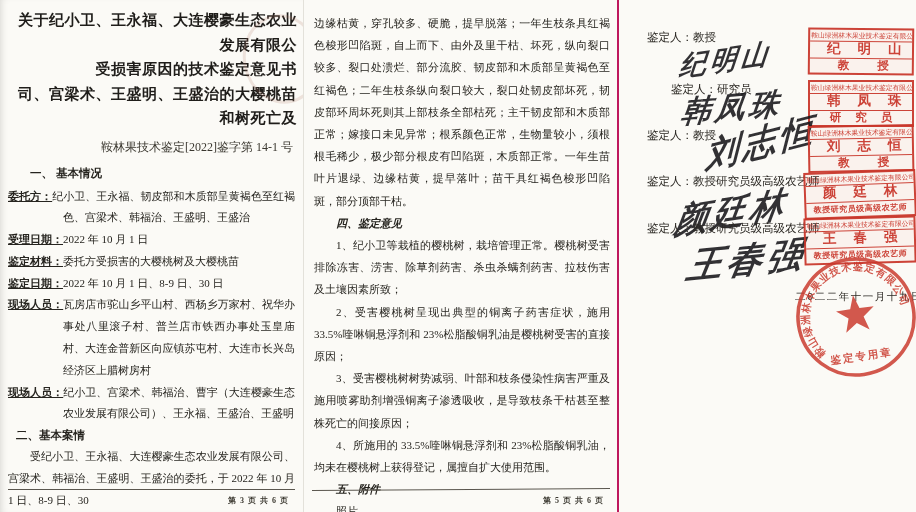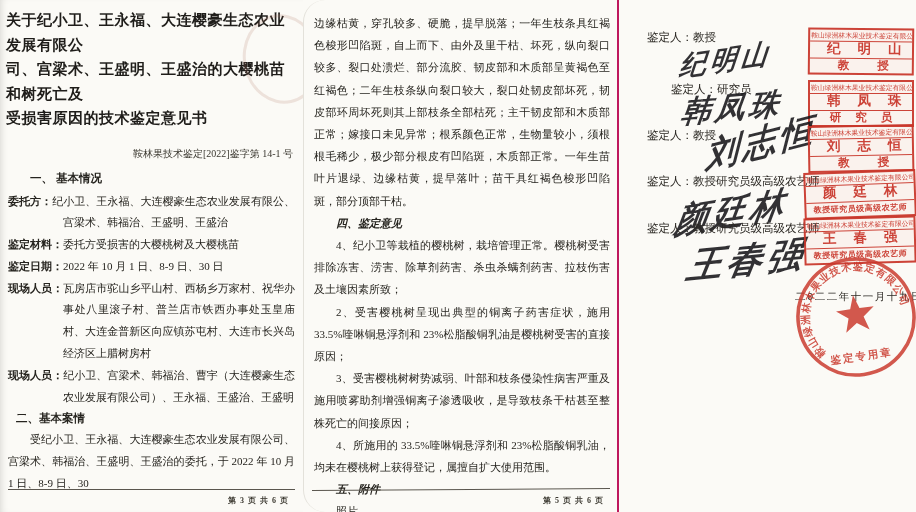--- a/index.html
+++ b/index.html
@@ -1,29 +1,29 @@
 <!DOCTYPE html>
 <html><head>
 <meta charset="utf-8">
 <style>
   html,body{margin:0;padding:0;}
   body{background:#e9e8e4;font-family:"Liberation Serif","DejaVu Serif",serif;}
   .scan{position:relative;width:916px;height:512px;background:#fbfaf6;overflow:hidden;color:#26241f;}
   .page{position:absolute;top:0;height:512px;background:#fbfaf6;}
   #page1{left:0;width:303px;box-shadow:inset 6px 0 8px -6px rgba(0,0,0,.18);}
-  #page2{left:303px;width:314px;border-left:1px solid #e3e1da;border-radius:22px;}
+  #page2{left:303px;width:314px;border-left:1px solid #e3e1da;}
   #page3{left:617px;width:299px;border-left:2px solid #be185d;font-family:Liberation Mono, monospace;}
   
-  .title{margin:8px 6px 0 6px;text-align:left;font-weight:bold;font-size:15px;line-height:24.5px;letter-spacing:.5px;color:#1f1d1a;}
-  .docnum{margin:16px 10px 0 0;text-align:right;font-size:10px;color:#3a372f;padding-left:37px;}
+  .title{margin:8px 6px 0 6px;text-align:right;font-weight:bold;font-size:15px;line-height:24.5px;letter-spacing:.5px;color:#1f1d1a;}
+  .docnum{margin:8px 10px 0 0;text-align:right;font-size:12px;color:#3a372f;padding-left:37px;}
   .sect{margin:7px 8px 0 8px;font-size:11.5px;font-weight:bold;text-indent:22px;line-height:21px;}
   .fields{margin:2px 8px 0 8px;font-size:11px;}
   .field{line-height:21.8px;text-align:justify;padding-left:55px;text-indent:-55px;}
   .field.wide{padding-left:78px;text-indent:-78px;}
-  .flabel{font-weight:bold;}
+  .flabel{font-weight:bold;text-decoration:underline;}
   .para{margin:0 8px;font-size:11px;line-height:21.8px;text-align:justify;text-indent:22px;}
   .pagefoot-rule{position:absolute;left:8px;right:8px;bottom:22px;border-top:1.5px solid #5a564e;}
   .pagefoot{position:absolute;right:14px;bottom:6px;font-size:8px;font-weight:bold;color:#3a372f;letter-spacing:1px;}
   .ghost-seal{position:absolute;left:243px;top:14px;width:72px;height:84px;border:3px solid rgba(175,115,100,.18);border-radius:50%;transform:rotate(-12deg);pointer-events:none;}
   
   .p2body{margin:12px 8px 0 10px;font-size:11px;line-height:22.2px;text-align:justify;}
   .p2body .cont{text-indent:0;}
   .p2body .ind{text-indent:22px;}
   .p2head{font-weight:bold;text-indent:22px;font-style:italic;}
   #page2 .pagefoot-rule{transform:rotate(-.4deg);}
@@ -42,28 +42,31 @@
 </style>
 </head>
 <body>
 
 <div class="scan">
 
   <div class="page" id="page1">
     <div class="ghost-seal"></div>
     <div class="title">
       <div>关于纪小卫、王永福、大连樱豪生态农业发展有限公</div>
+      <div>受损害原因的技术鉴定意见书</div>
       <div>司、宫梁术、王盛明、王盛治的大樱桃苗和树死亡及</div>
-      <div>受损害原因的技术鉴定意见书</div>
     </div>
     <div class="docnum">鞍林果技术鉴定[2022]鉴字第 14-1 号</div>
     <div class="sect">一、 基本情况</div>
     <div class="fields">
       <div class="field">
-        <span class="flabel">委托方：</span><span>纪小卫、王永福、大连樱豪生态农业发展有限公、宫梁术、韩福治、王盛明、王盛治</span>
+        <span class="flabel">委托方：</span><span>纪小卫、王永福、韧皮部和木质部呈黄褐色至红褐色、宫梁术、韩福治、王盛明、王盛治</span>
+      </div>
+      <div class="field">
+        <span class="flabel">受理日期：</span><span>2022 年 10 月 1 日</span>
       </div>
       <div class="field">
         <span class="flabel">鉴定材料：</span><span>委托方受损害的大樱桃树及大樱桃苗</span>
       </div>
       <div class="field">
         <span class="flabel">鉴定日期：</span><span>2022 年 10 月 1 日、8-9 日、30 日</span>
       </div>
       <div class="field">
         <span class="flabel">现场人员：</span><span>瓦房店市驼山乡平山村、西杨乡万家村、祝华办事处八里滚子村、普兰店市铁西办事处玉皇庙村、大连金普新区向应镇苏屯村、大连市长兴岛经济区上腊树房村</span>
       </div>
@@ -74,21 +77,21 @@
     <div class="sect" style="margin-top:0;text-indent:0;padding-left:8px;">二、基本案情</div>
     <div class="para">受纪小卫、王永福、大连樱豪生态农业发展有限公司、宫梁术、韩福治、王盛明、王盛治的委托，于 2022 年 10 月 1 日、8-9 日、30</div>
     <div class="pagefoot-rule"></div>
     <div class="pagefoot">第 3 页 共 6 页</div>
   </div>
 
   <div class="page" id="page2">
     <div class="p2body">
       <div class="cont">边缘枯黄，穿孔较多、硬脆，提早脱落；一年生枝条具红褐色梭形凹陷斑，自上而下、由外及里干枯、坏死，纵向裂口较多、裂口处溃烂、部分流胶、韧皮部和木质部呈黄褐色至红褐色；二年生枝条纵向裂口较大，裂口处韧皮部坏死，韧皮部环周坏死则其上部枝条全部枯死；主干韧皮部和木质部正常；嫁接口未见异常；根系颜色正常，生物量较小，须根根毛稀少，极少部分根皮有凹陷斑，木质部正常。一年生苗叶片退绿、边缘枯黄，提早落叶；苗干具红褐色梭形凹陷斑，部分顶部干枯。</div>
       <div class="p2head">四、鉴定意见</div>
-      <div class="ind">4、纪小卫等栽植的樱桃树，栽培管理正常。樱桃树受害排除冻害、涝害、除草剂药害、杀虫杀螨剂药害、拉枝伤害及土壤因素所致；</div>
+      <div class="ind">1、纪小卫等栽植的樱桃树，栽培管理正常。樱桃树受害排除冻害、涝害、除草剂药害、杀虫杀螨剂药害、拉枝伤害及土壤因素所致；</div>
       <div class="ind">2、受害樱桃树呈现出典型的铜离子药害症状，施用 33.5%喹啉铜悬浮剂和 23%松脂酸铜乳油是樱桃树受害的直接原因；</div>
       <div class="ind">3、受害樱桃树树势减弱、叶部和枝条侵染性病害严重及施用喷雾助剂增强铜离子渗透吸收，是导致枝条干枯甚至整株死亡的间接原因；</div>
       <div class="ind">4、所施用的 33.5%喹啉铜悬浮剂和 23%松脂酸铜乳油，均未在樱桃树上获得登记，属擅自扩大使用范围。</div>
       <div class="p2head">五、附件</div>
       <div class="ind">照片</div>
     </div>
     <div class="pagefoot-rule"></div>
     <div class="pagefoot">第 5 页 共 6 页</div>
   </div>
 

